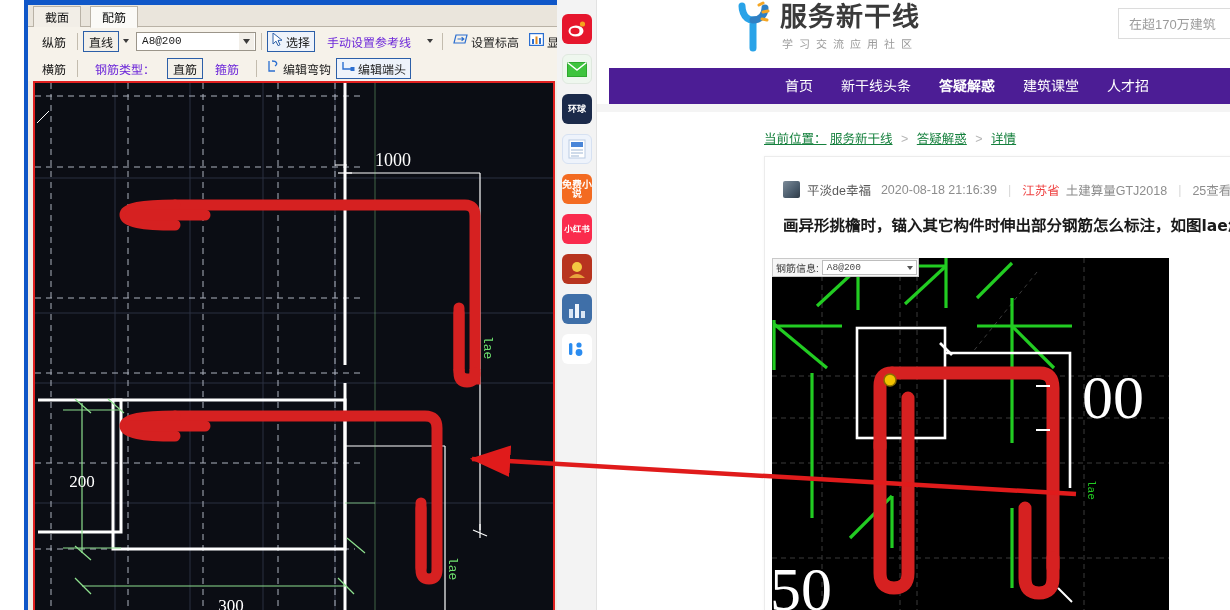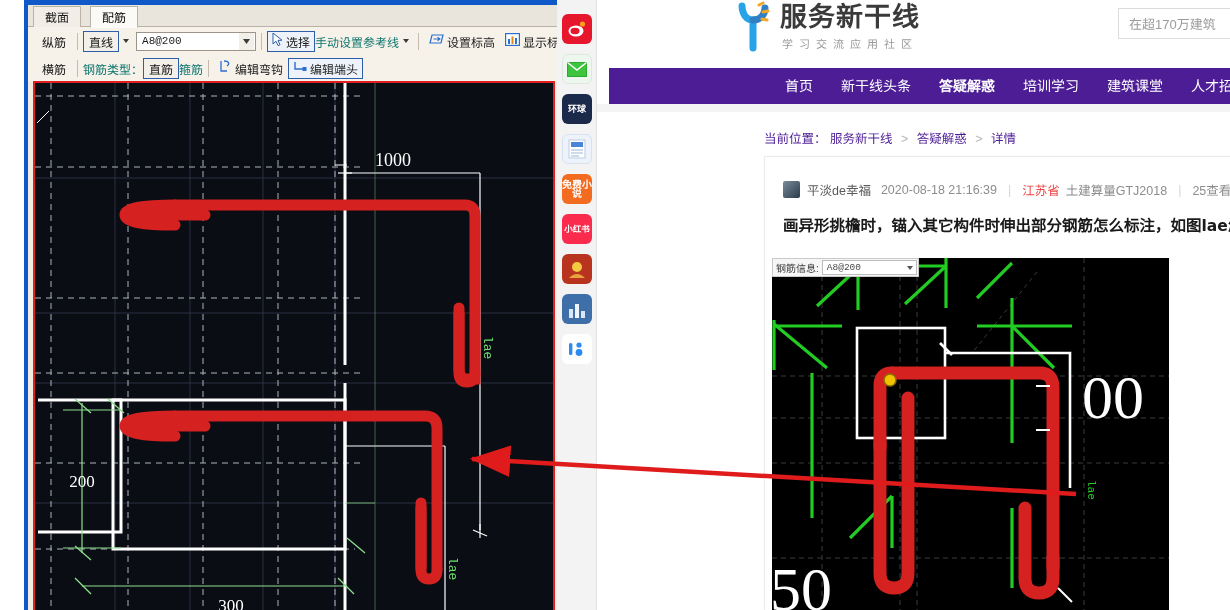--- a/index.html
+++ b/index.html
@@ -63,21 +63,21 @@
   }
   #toolbar-row1 { top: 27px; height: 28px; padding-left: 8px; }
   #toolbar-row2 { top: 55px; height: 26px; padding-left: 8px; }
 
   .tb-label { padding: 0 6px; color: #111; }
   .tb-sep { width: 1px; height: 17px; background: #c3bcae; margin: 0 5px; }
   .tb-boxed {
     border: 1px solid #2c5fa8; background: #f3f0e9;
     padding: 1px 5px; color: #111;
   }
-  .tb-plain { padding: 1px 0; color: #0f766e; }
+  .tb-plain { padding: 1px 12px; color: #6d28d9; }
   .tb-disabled { padding: 1px 4px; color: #a9a49a; }
   .tb-caret {
     display: inline-block; width: 0; height: 0; margin: 0 4px;
     border-left: 3.5px solid transparent; border-right: 3.5px solid transparent;
     border-top: 4px solid #3b3b3b;
   }
   .tb-combo {
     position: relative;
     width: 120px; height: 19px;
     border: 1px solid #9b958a; background: #fff;
@@ -166,21 +166,21 @@
 
   #nav-underline {
     position: absolute; left: 0; top: 104px; width: 633px; height: 8px;
     background: #f4f4f4;
   }
 
   #breadcrumb {
     position: absolute; left: 167px; top: 128px;
     font-size: 12.5px; color: #8d8d8d; white-space: nowrap;
   }
-  #breadcrumb .crumb { color: #4c1d95; }
+  #breadcrumb .crumb { color: #15803d; text-decoration: underline; }
   #breadcrumb .sep { margin: 0 5px; color: #b5b5b5; }
 
   #article-card {
     position: absolute; left: 167px; top: 156px;
     width: 520px; height: 454px;
     background: #ffffff;
     border: 1px solid #ececec; border-bottom: none;
     box-shadow: 0 0 3px rgba(0,0,0,0.04);
   }
   #meta-row {
@@ -520,21 +520,20 @@
         </div>
         <div id="search-box">
           <span>在超170万建筑</span>
         </div>
       </div>
 
       <div id="navbar">
         <div class="nav-item first">首页</div>
         <div class="nav-item">新干线头条</div>
         <div class="nav-item active">答疑解惑</div>
-        <div class="nav-item">培训学习</div>
         <div class="nav-item">建筑课堂</div>
         <div class="nav-item">人才招</div>
       </div>
       <div id="nav-underline"></div>
 
       <div id="breadcrumb">
         <span class="crumb">当前位置：</span>
         <span class="crumb">服务新干线</span>
         <span class="sep">&gt;</span>
         <span class="crumb">答疑解惑</span>

